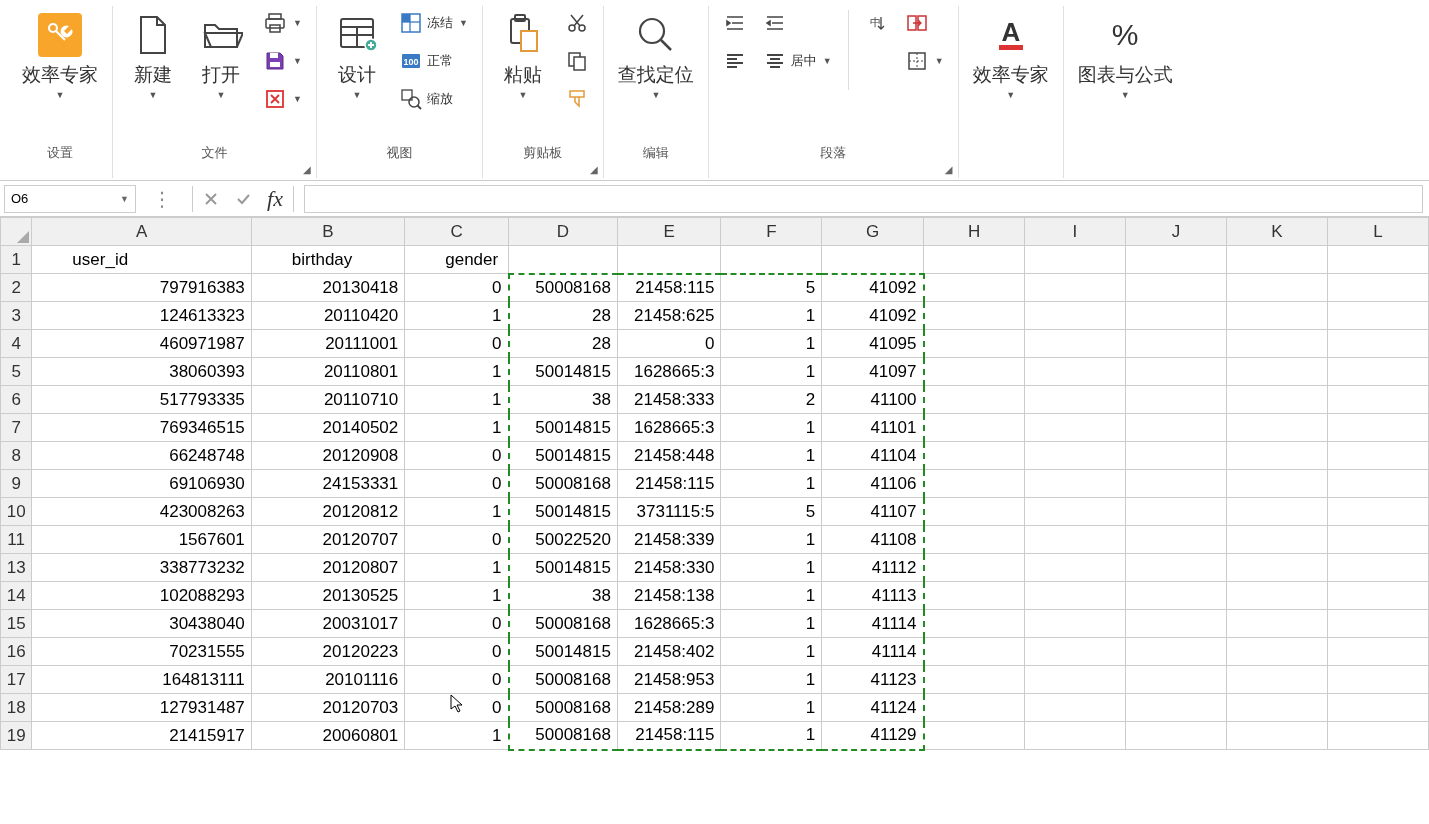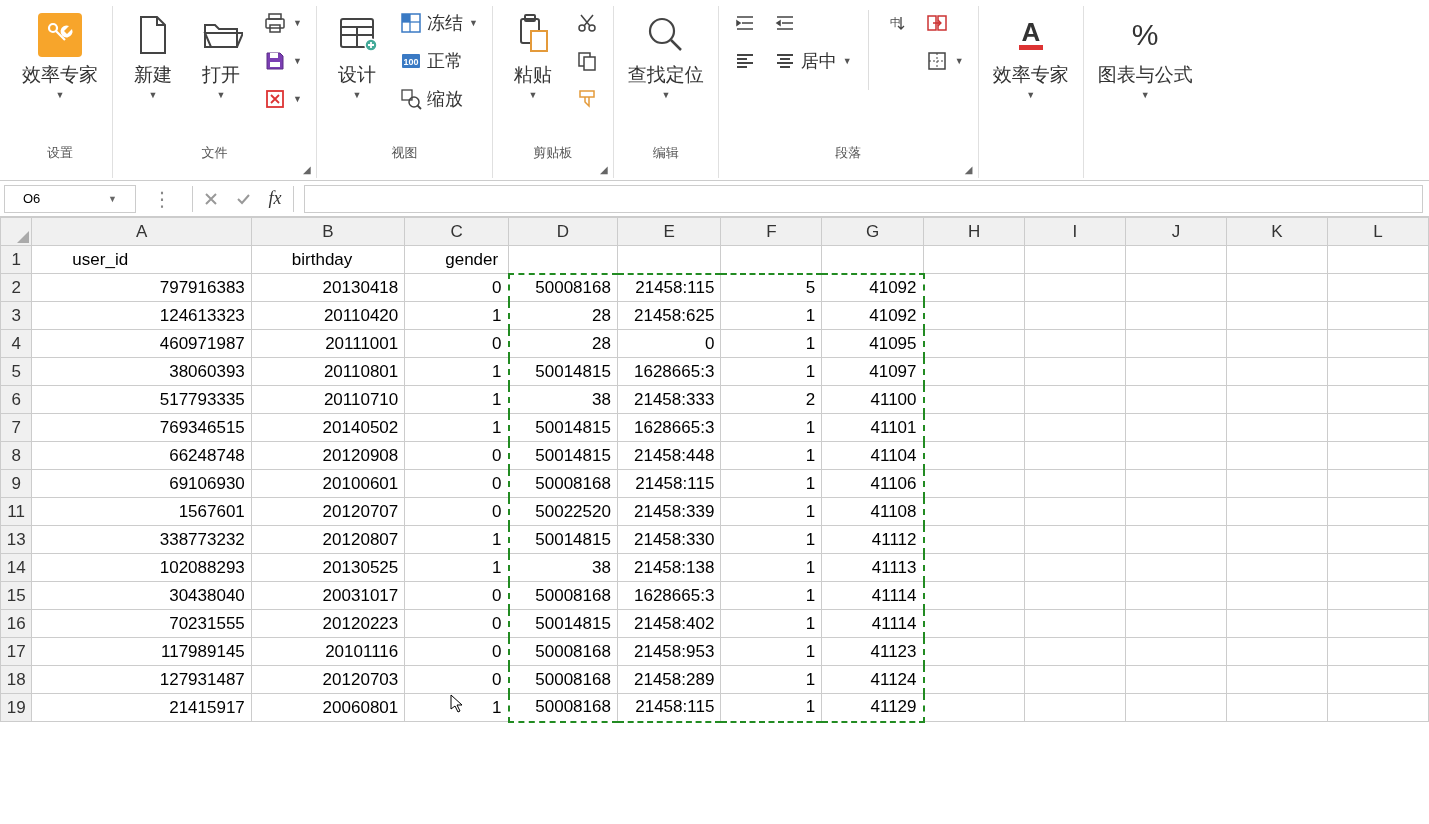--- a/index.html
+++ b/index.html
@@ -13,25 +13,25 @@
     .ribbon-dialog-launcher { position: absolute; bottom: 2px; right: 2px; width: 14px; height: 14px; display: flex; align-items: center; justify-content: center; cursor: pointer; color: #666; font-size: 10px; }
     
     .big-btn { display: flex; flex-direction: column; align-items: center; gap: 2px; cursor: pointer; padding: 4px; min-width: 60px; }
     .big-btn .icon { width: 50px; height: 50px; display: flex; align-items: center; justify-content: center; }
     .big-btn .label { font-size: 19px; color: #333; }
     .big-btn .dropdown-arrow { font-size: 9px; color: #555; }
     
     .small-btn-col { display: flex; flex-direction: column; gap: 4px; }
     .small-btn-row { display: flex; align-items: center; gap: 4px; cursor: pointer; padding: 2px 4px; height: 34px; }
     .small-icon { width: 24px; height: 24px; display: flex; align-items: center; justify-content: center; }
-    .small-label { font-size: 18px; color: #333; }
+    .small-label { font-size: 13px; color: #333; }
     .small-drop { font-size: 9px; color: #555; margin-left: 2px; }
     
     .name-formula-bar { display: flex; align-items: center; border-bottom: 1px solid #ccc; background: #fff; height: 36px; padding-left: 4px; }
-    .name-box { width: 132px; border: 1px solid #ccc; background: #fff; display: flex; align-items: center; padding: 0 18px; height: 28px; justify-content: space-between; text-align: right; }
+    .name-box { width: 132px; border: 1px solid #ccc; background: #fff; display: flex; align-items: center; padding: 0 6px; height: 28px; justify-content: space-between; text-align: right; }
     .name-box-drop { font-size: 9px; color: #666; }
     .fx-group { display: flex; align-items: center; gap: 0; margin-left: 18px; }
     .fx-btn { width: 32px; height: 28px; display: flex; align-items: center; justify-content: center; cursor: pointer; color: #999; }
     .fx-btn.enabled { color: #333; }
     .formula-input { flex: 1; border: 1px solid #ccc; height: 28px; padding: 0 8px; margin-left: 8px; margin-right: 6px; }
     .formula-divider { height: 26px; width: 1px; background: #ccc; margin: 0 2px; }
     
     .sheet-area { position: relative; overflow: hidden; }
     .sheet { border-collapse: collapse; table-layout: fixed; }
     .sheet th, .sheet td { border: 1px solid #ccc; font-size: 17px; font-weight: normal; white-space: nowrap; overflow: hidden; height: 28px; }
@@ -372,21 +372,21 @@
         <svg width="16" height="16" viewBox="0 0 16 16">
           <path d="M3 3 L13 13 M13 3 L3 13" stroke="#999" stroke-width="2"></path>
         </svg>
       </div>
     <div class="fx-btn">
         <svg width="16" height="16" viewBox="0 0 16 16">
           <path d="M3 8 L7 12 L14 4" stroke="#999" stroke-width="2" fill="none"></path>
         </svg>
       </div>
     <div class="fx-btn enabled">
-        <em style="font-family:serif;font-style:italic;font-size:18px;">fx</em>
+        <em style="font-family:serif;font-style:italic;font-size:22px;">fx</em>
       </div>
     <div class="formula-divider"></div>
   </div>
   <input class="formula-input" type="text" value="" style="">
 </div>
 
 <div class="sheet-area">
   <table class="sheet" id="sheet">
     <thead>
       <tr id="col-header-row">
@@ -524,26 +524,41 @@
           <td class="marching-right">41104</td>
           <td></td>
           <td></td>
           <td></td>
           <td></td>
           <td></td>
         </tr>
         <tr>
           <th class="row-head">9</th>
           <td>69106930</td>
-          <td>20100601</td>
+          <td>24153331</td>
           <td>0</td>
           <td class="marching-left">50008168</td>
           <td class="">21458:115</td>
           <td class="">1</td>
           <td class="marching-right">41106</td>
+          <td></td>
+          <td></td>
+          <td></td>
+          <td></td>
+          <td></td>
+        </tr>
+        <tr>
+          <th class="row-head">10</th>
+          <td>423008263</td>
+          <td>20120812</td>
+          <td>1</td>
+          <td class="marching-left">50014815</td>
+          <td class="">3731115:5</td>
+          <td class="">5</td>
+          <td class="marching-right">41107</td>
           <td></td>
           <td></td>
           <td></td>
           <td></td>
           <td></td>
         </tr>
         <tr>
           <th class="row-head">11</th>
           <td>1567601</td>
           <td>20120707</td>
@@ -613,21 +628,21 @@
           <td class="">1</td>
           <td class="marching-right">41114</td>
           <td></td>
           <td></td>
           <td></td>
           <td></td>
           <td></td>
         </tr>
         <tr>
           <th class="row-head">17</th>
-          <td>117989145</td>
+          <td>164813111</td>
           <td>20101116</td>
           <td>0</td>
           <td class="marching-left">50008168</td>
           <td class="">21458:953</td>
           <td class="">1</td>
           <td class="marching-right">41123</td>
           <td></td>
           <td></td>
           <td></td>
           <td></td>

